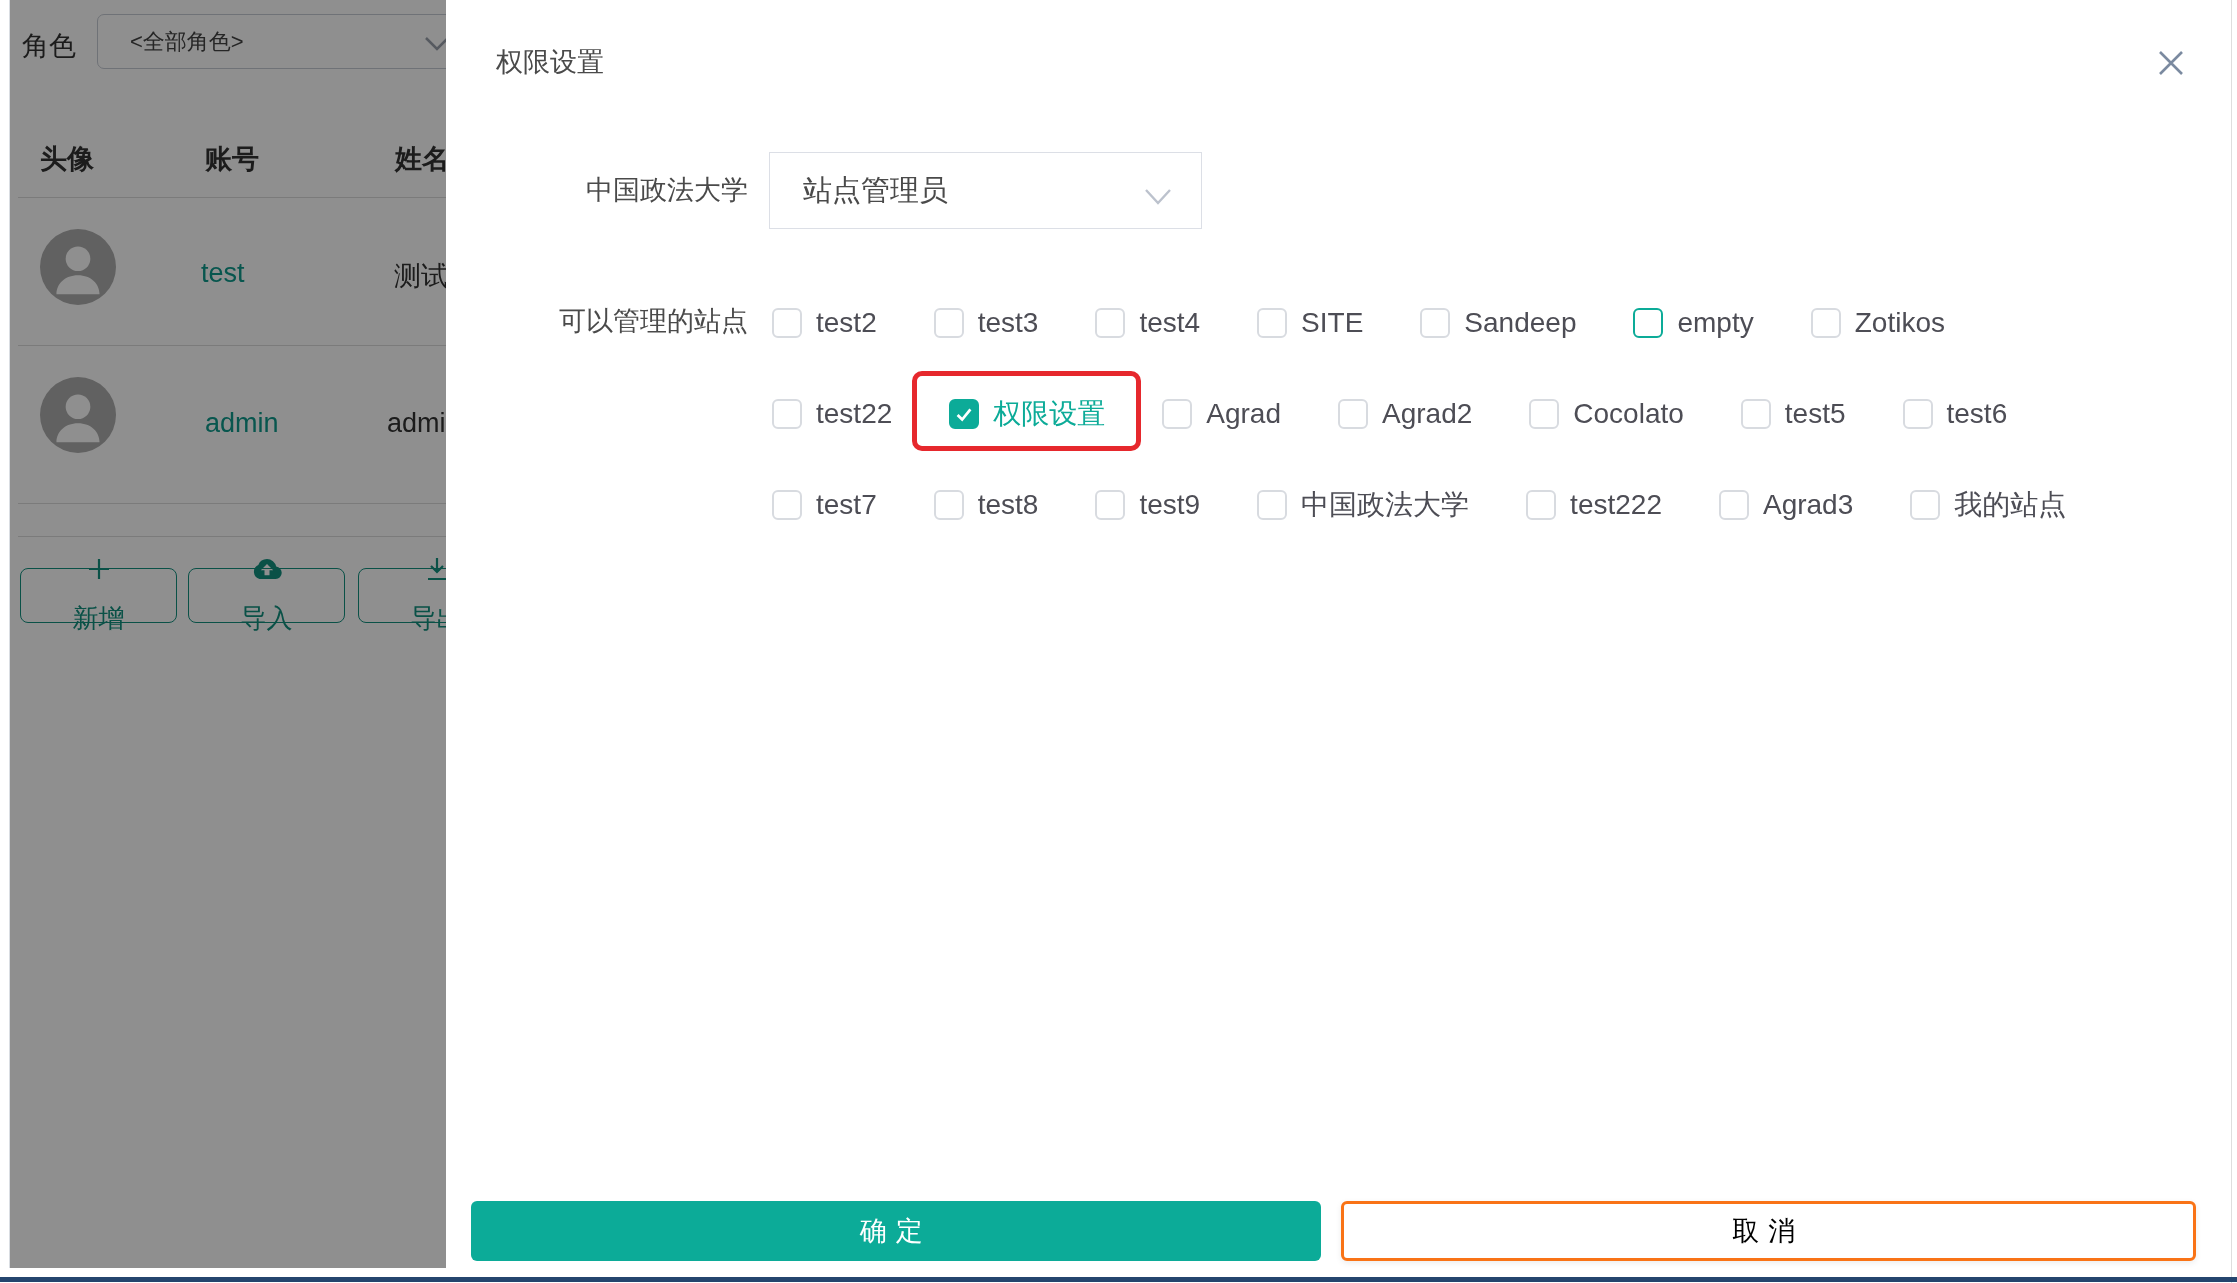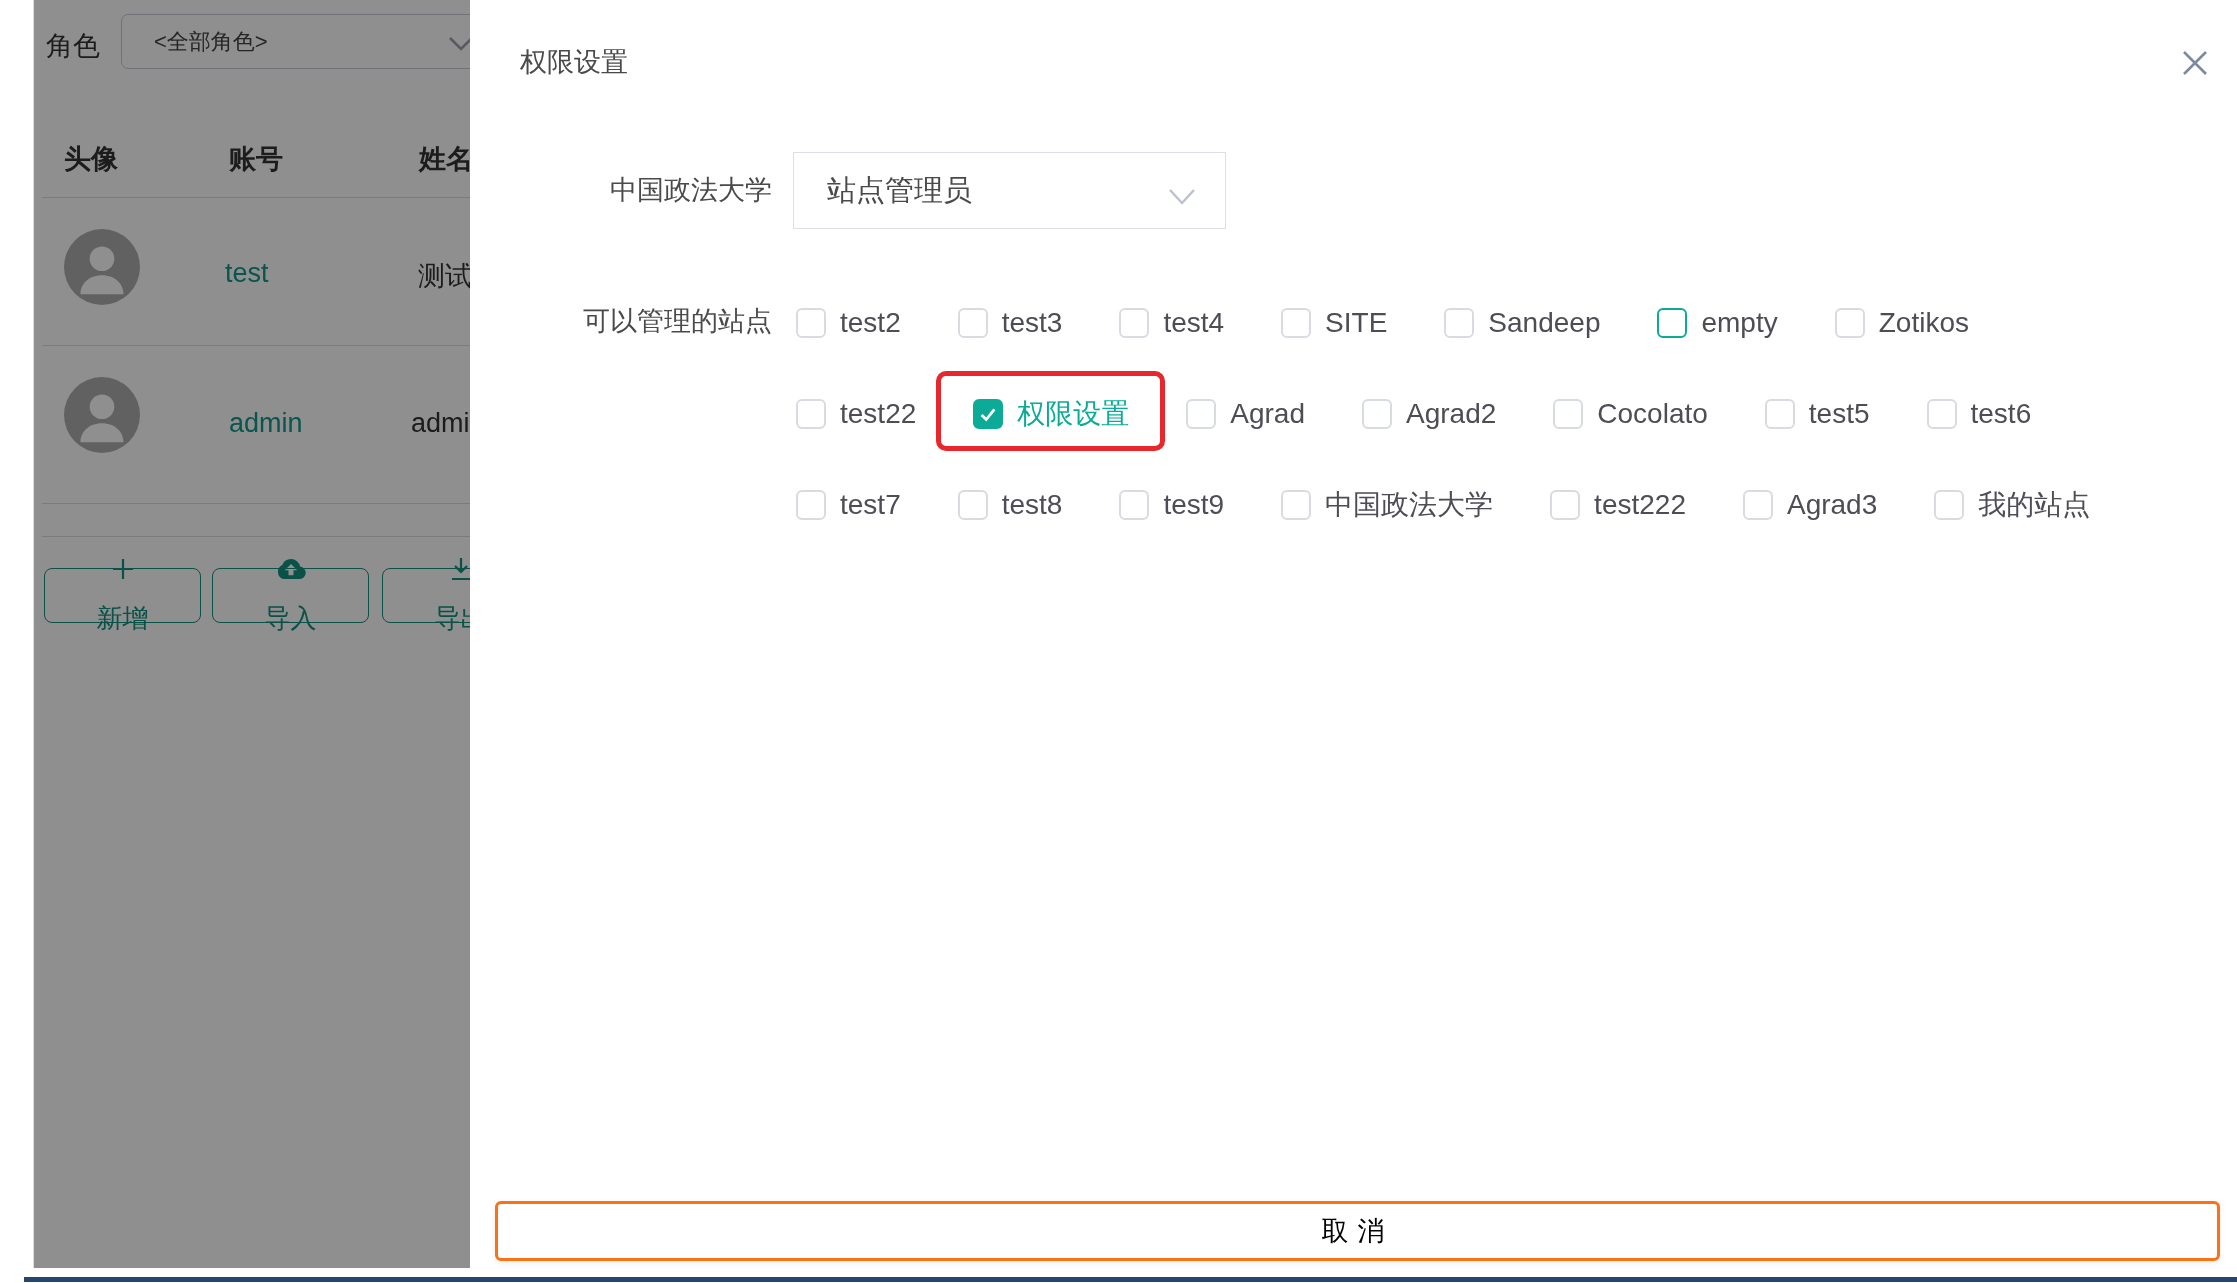--- a/index.html
+++ b/index.html
@@ -3,21 +3,21 @@
 <meta charset="utf-8">
 <style>
   * { margin: 0; padding: 0; box-sizing: border-box; }
   html, body { width: 2237px; height: 1283px; }
   body {
     font-family: "Liberation Sans", sans-serif;
     background: #ffffff;
     position: relative;
     overflow: hidden;
   }
-  #canvas { position: absolute; inset: 0; width: 1817px; height: 1283px; margin-left: 24px; }
+  #canvas { position: absolute; inset: 0; width: 1817px; height: 1283px; }
 
   
   .bg-page { position: absolute; inset: 0; background: #fff; }
   .left-gutter-line { position: absolute; left: 9px; top: 0; width: 1px; height: 1268px; background: #d9dde2; }
 
   .role-label { position: absolute; left: 22px; top: 28px; font-size: 27px; color: #333; }
   .role-select {
     position: absolute; left: 97px; top: 14px; width: 400px; height: 55px;
     background: #fff; border: 1.5px solid #c6cbd4; border-radius: 7px;
     display: flex; align-items: center; padding: 0 40px 0 32px; font-size: 22px; color: #444;
@@ -285,19 +285,20 @@
             <span class="site-text">Agrad3</span>
           </label>
           <label class="site-item">
             <span class="cb"></span>
             <span class="site-text">我的站点</span>
           </label>
         </div>
       </div>
 
     <div class="modal-footer">
+      <button class="btn btn-confirm">确定</button>
       <button class="btn btn-cancel">取消</button>
     </div>
   </div>
 
   <div class="footer-line"></div>
 
 </div>
 
 </body></html>

